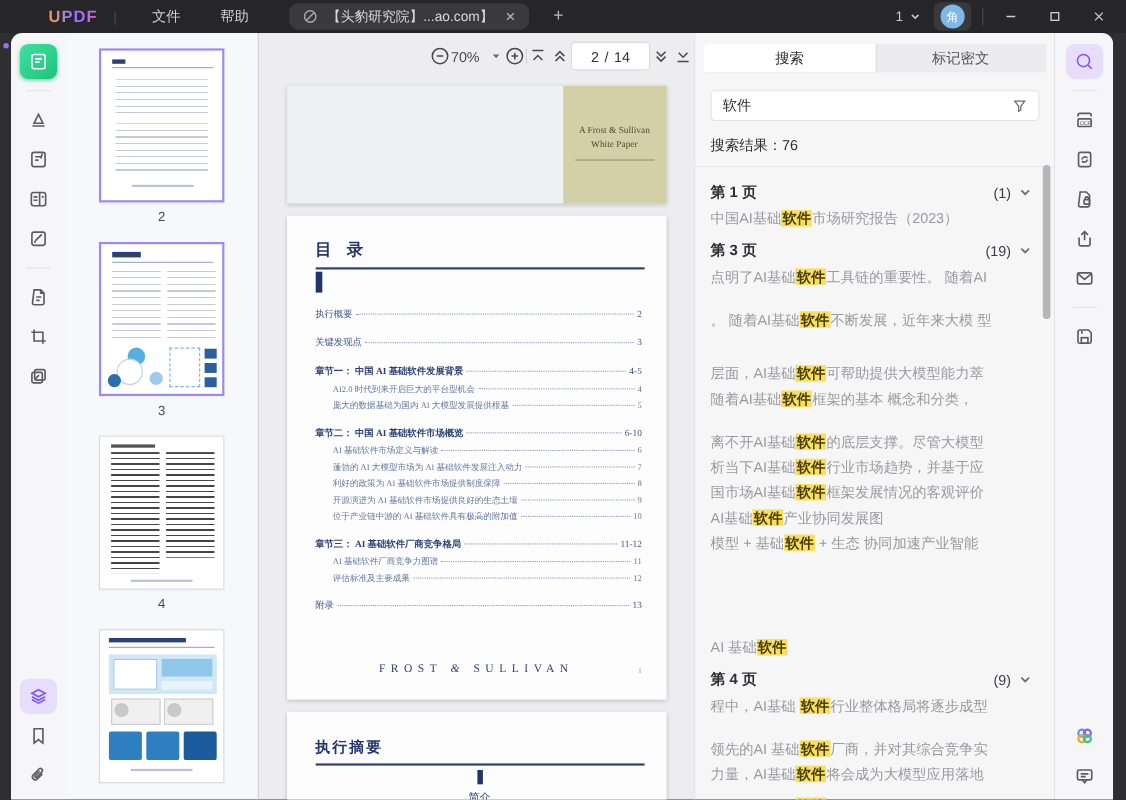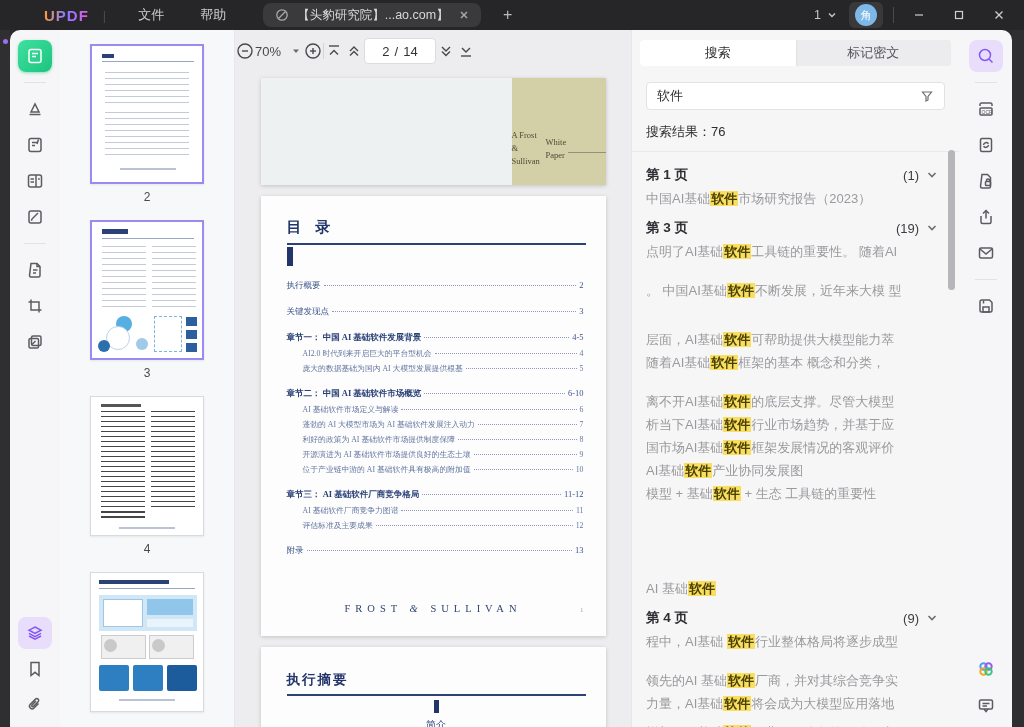--- a/index.html
+++ b/index.html
@@ -49,33 +49,33 @@
   .thumb { width:114px; height:140px; background:#fff; position:relative; border:1px solid #d9d9de;
            box-shadow:0 1px 2px rgba(0,0,0,.08); overflow:hidden; flex:none; }
   .thumb.selected { border:2px solid #9c89f2; }
   .thumb-label { font-size:12px; color:#4a4a4e; margin:6px 0 16px 0; }
   .txt-g { background:repeating-linear-gradient(to bottom,#c5cad7 0 1px,transparent 1px 6px); }
   .txt-d { background:repeating-linear-gradient(to bottom,#454545 0 1.5px,transparent 1.5px 5px); }
   .abs { position:absolute; }
 
   
   .viewer { width:396px; background:#ededef; display:flex; flex-direction:column; overflow:hidden; }
-  .viewer-toolbar { height:42px; display:flex; align-items:center; justify-content:flex-start; 
+  .viewer-toolbar { height:42px; display:flex; align-items:center; justify-content:flex-end; 
                     color:#49494d; font-size:13px; flex:none; }
   .viewer-toolbar svg { stroke:#49494d; fill:none; stroke-width:1.4; }
   .vt-group { display:flex; align-items:center; gap:8px; }
   .vt-div { width:1px; height:16px; background:#d4d4d8; }
   .page-box { background:#fff; border:1px solid #dcdce0; border-radius:4px; width:72px; height:26px;
               display:flex; align-items:center; justify-content:center; gap:5px; font-size:13px; color:#333; }
   .pages-scroll { flex:1; display:flex; flex-direction:column; align-items:center; gap:11px; overflow:hidden; padding-top:6px; }
 
   .pdf-page { width:345px; background:#fdfdfe; box-shadow:0 1px 4px rgba(0,0,0,.18); position:relative; flex:none; }
   .page1-sliver { height:107px; background:#eef1f2; }
   .cover-beige { position:absolute; right:0; top:0; width:94px; height:100%; background:#d3cfa6;
-                 display:flex; flex-direction:row; align-items:center; padding-top:34px;
+                 display:flex; flex-direction:column; align-items:center; padding-top:34px;
                  font-family:"Liberation Serif", serif; font-size:8.5px; color:#4f4b38; text-align:left; line-height:1.5; }
   .cover-rule { width:72px; height:1px; background:#95907a; margin-top:7px; }
 
   .page2 { height:440px; font-family:"Liberation Serif", serif; color:#2a3f73; padding:22px 20px 0 26px; }
   .toc-title { font-size:15px; font-weight:bold; letter-spacing:5px; color:#22356b; }
   .toc-rule { height:1.5px; background:#2c4277; margin-top:6px; }
   .toc-block { width:6px; height:19px; background:#22356b; margin-top:2px; }
   .toc-list { margin-top:12px; padding-right:2px; }
   .toc-row { display:flex; align-items:baseline; font-size:8.5px; color:#3d548c; margin-top:14px; }
   .toc-row.b .toc-t { font-weight:bold; color:#2c4277; }
@@ -486,28 +486,28 @@
         <div class="rg-head">
           <span class="rg-page">第 3 页</span>
           <span class="rg-right">
             <span class="rg-count">(19)</span>
             <svg class="ic-sm" viewBox="0 0 14 14">
               <polyline points="3.5,5 7,8.5 10.5,5"></polyline>
             </svg>
           </span>
         </div>
         <div class="rg-item"><span>点明了AI基础</span><span class="hl">软件</span><span>工具链的重要性。 随着AI</span></div>
-        <div class="rg-item gap-m"><span>。 中国AI基础</span><span class="hl">软件</span><span>不断发展，近年来大模 型</span></div>
+        <div class="rg-item gap-m"><span>。 随着AI基础</span><span class="hl">软件</span><span>不断发展，近年来大模 型</span></div>
         <div class="rg-item gap-l"><span>层面，AI基础</span><span class="hl">软件</span><span>可帮助提供大模型能力萃</span></div>
         <div class="rg-item"><span>随着AI基础</span><span class="hl">软件</span><span>框架的基本 概念和分类，</span></div>
         <div class="rg-item gap-m"><span>离不开AI基础</span><span class="hl">软件</span><span>的底层支撑。尽管大模型</span></div>
         <div class="rg-item"><span>析当下AI基础</span><span class="hl">软件</span><span>行业市场趋势，并基于应</span></div>
         <div class="rg-item"><span>国市场AI基础</span><span class="hl">软件</span><span>框架发展情况的客观评价</span></div>
         <div class="rg-item"><span>AI基础</span><span class="hl">软件</span><span>产业协同发展图</span></div>
-        <div class="rg-item"><span>模型 + 基础</span><span class="hl">软件</span><span> + 生态 工具链的重要性</span></div>
+        <div class="rg-item"><span>模型 + 基础</span><span class="hl">软件</span><span> + 生态 协同加速产业智能</span></div>
         <div class="rg-item gap-xl"><span>AI 基础</span><span class="hl">软件</span><span></span></div>
         <div class="rg-head">
           <span class="rg-page">第 4 页</span>
           <span class="rg-right">
             <span class="rg-count">(9)</span>
             <svg class="ic-sm" viewBox="0 0 14 14">
               <polyline points="3.5,5 7,8.5 10.5,5"></polyline>
             </svg>
           </span>
         </div>

